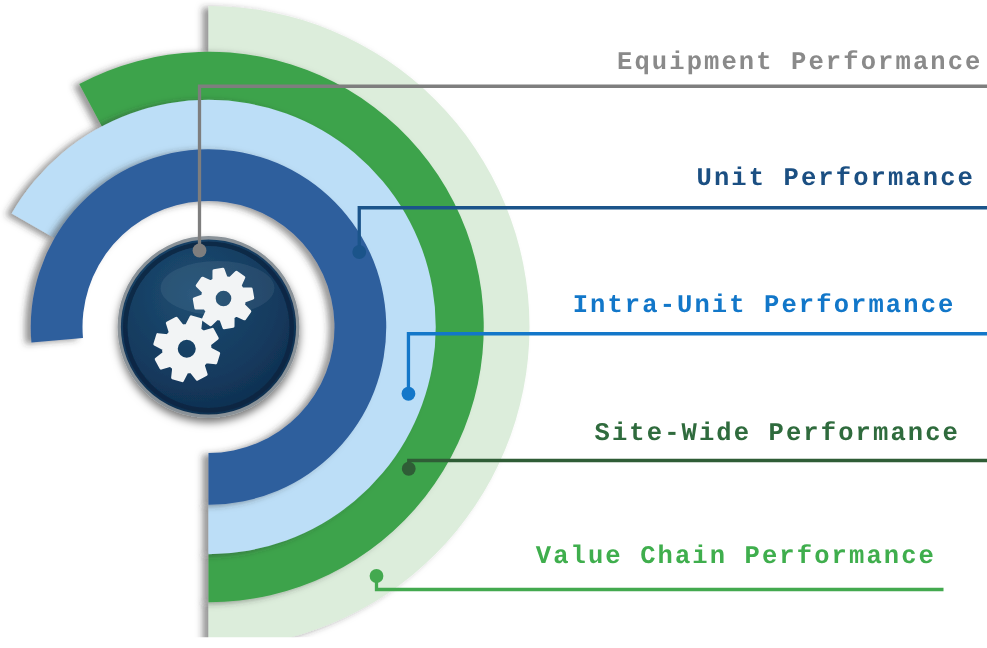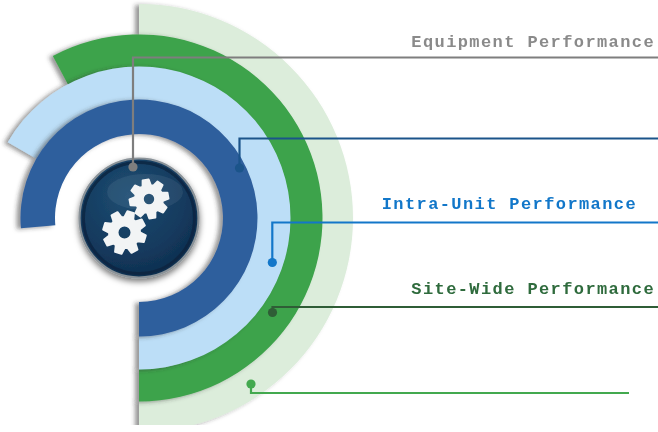--- a/index.html
+++ b/index.html
@@ -16,21 +16,21 @@
     font-weight:bold;
     font-size:17px;
     line-height:19px;
     letter-spacing:1.4px;
     white-space:nowrap;
     text-align:right;
   }
   #lbl-equipment{top:33px;  right:3px;}
   #lbl-unit     {top:110px; right:8px;}
   #lbl-intra    {top:195px; right:21px;}
-  #lbl-site     {top:280px; right:3px;}
+  #lbl-site     {top:280px; right:18px;}
   #lbl-value    {top:362px; right:34px;}
 </style>
 </head>
 <body>
 
 <div class="stage">
 
   <svg id="diagram-svg" width="658" height="432" viewBox="0 0 658 432">
     <defs>
       <radialGradient id="badgeGrad" cx="42%" cy="32%" r="85%">
@@ -78,16 +78,18 @@
           <circle cx="272.5" cy="312.5" r="4.6" fill="#2F5D36"></circle>
         </g>
         <g>
           <path d="M 629 393 L 251 393 L 251 388" fill="none" stroke="#43A94F" stroke-width="2.2"></path>
           <circle cx="251" cy="384" r="4.6" fill="#43A94F"></circle>
         </g>
       </g>
   </svg>
 
   <div class="lbl" id="lbl-equipment" style="color: rgb(138, 138, 138);">Equipment Performance</div>
+  <div class="lbl" id="lbl-unit" style="color: rgb(27, 79, 130);">Unit Performance</div>
   <div class="lbl" id="lbl-intra" style="color: rgb(18, 119, 201);">Intra-Unit Performance</div>
   <div class="lbl" id="lbl-site" style="color: rgb(47, 107, 61);">Site-Wide Performance</div>
+  <div class="lbl" id="lbl-value" style="color: rgb(63, 174, 77);">Value Chain Performance</div>
 
 </div>
 
 </body></html>

